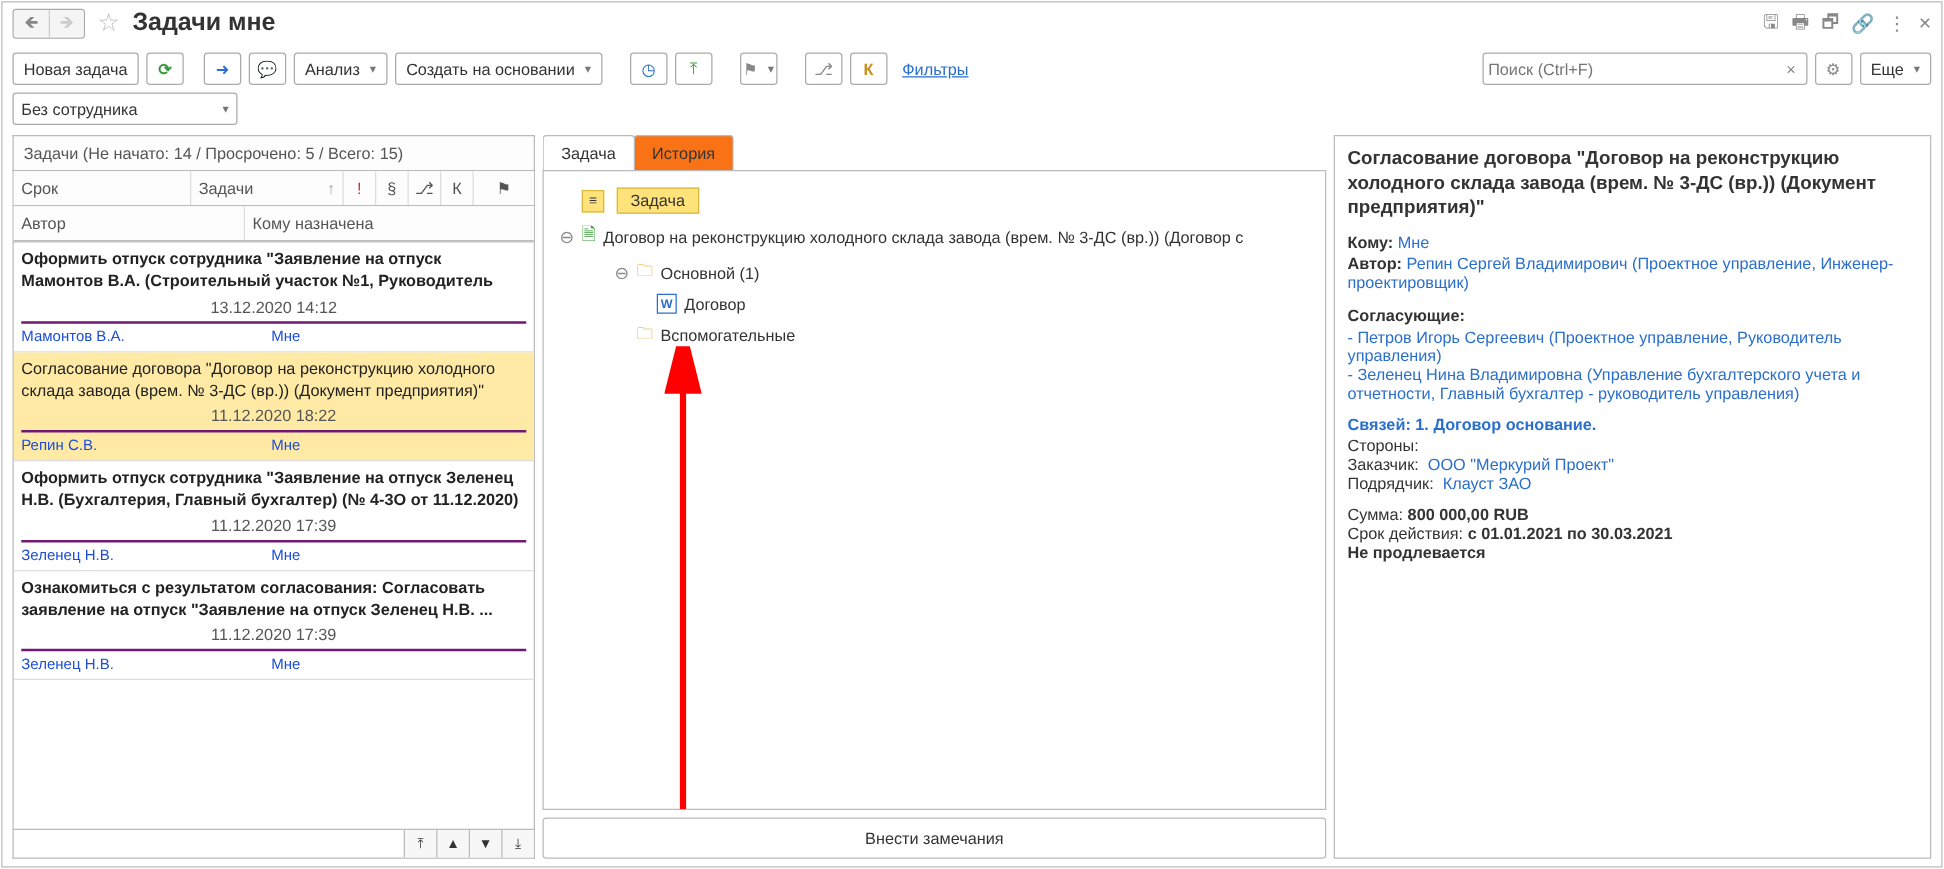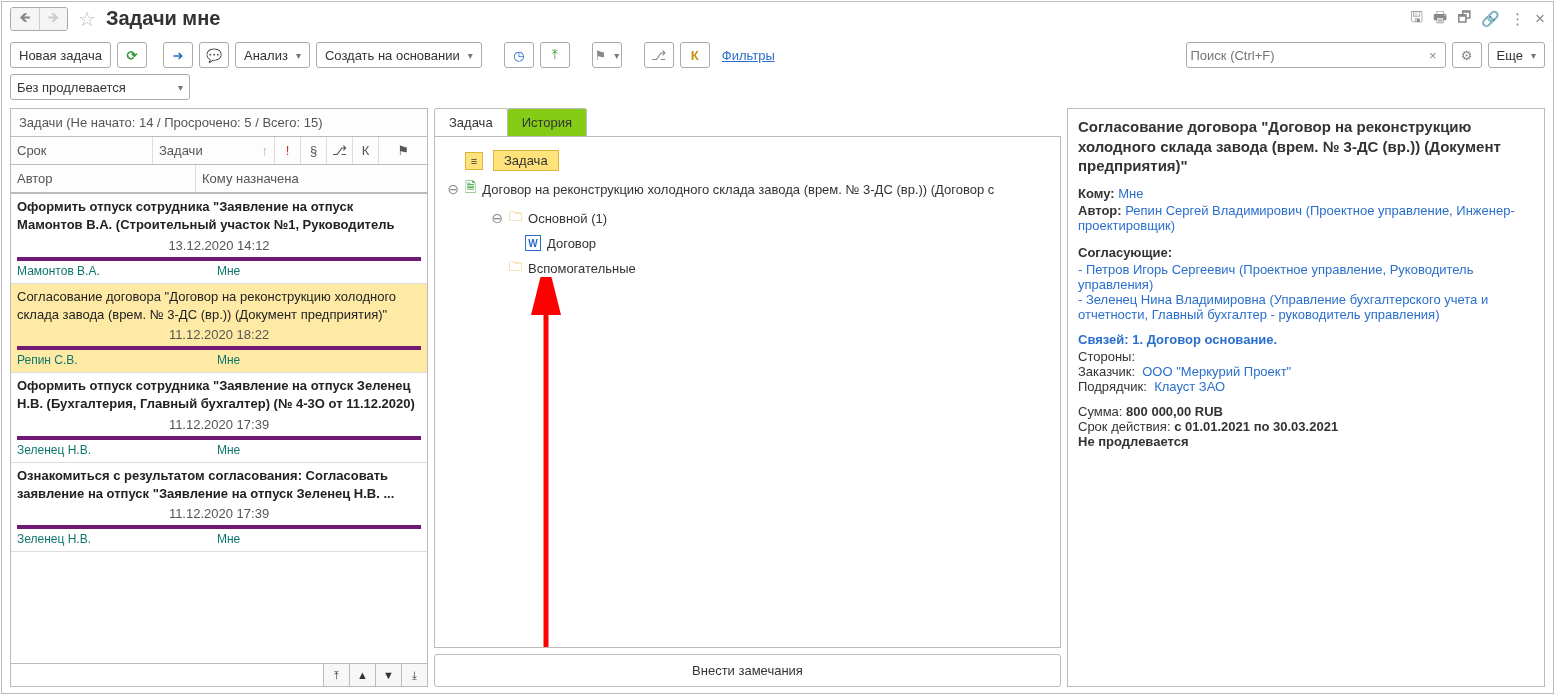--- a/index.html
+++ b/index.html
@@ -33,26 +33,26 @@
 .th-row { display:flex; border-bottom:1px solid #bbb; background:#fdfdfd;}
 .th-cell { padding:6px 6px; color:#555; border-right:1px solid #ddd; display:flex; align-items:center; gap:4px;}
 .th-cell:last-child{border-right:none;}
 .task-list { border:1px solid #bbb; overflow-y:auto; overflow-x:hidden; height:500px;}
 .task-card { border-bottom:1px solid #ddd; padding:4px 6px 2px; cursor:pointer;}
 .task-card.selected { background:#ffeaa5;}
 .task-title { font-size:13px; color:#222; line-height:1.35; max-height:36px; overflow:hidden;}
 .task-card.selected .task-title{font-weight:normal;}
 .task-title.bold{font-weight:bold;}
 .task-date { text-align:center; color:#555; padding:4px 0;}
-.task-meta { display:flex; color:#0f766e; font-size:12px; border-top:4px solid #701a75; padding:3px 0;}
+.task-meta { display:flex; color:#1d4ed8; font-size:12px; border-top:2px solid #701a75; padding:3px 0;}
 .task-meta span:first-child{flex:0 0 200px;}
 .pager { border:1px solid #bbb; border-top:none; display:flex; justify-content:flex-end; gap:0; }
 .pager .pbtn{ width:26px; height:22px; border-left:1px solid #bbb; display:flex; align-items:center; justify-content:center; background:#f7f7f7; cursor:pointer; font-size:11px;}
 .tabs { display:flex; gap:0;}
-.tab { border:1px solid #bbb; border-bottom:none; padding:6px 14px; background:#84cc16; cursor:pointer; border-radius:3px 3px 0 0; margin-right:-1px;}
+.tab { border:1px solid #bbb; border-bottom:none; padding:6px 14px; background:#f97316; cursor:pointer; border-radius:3px 3px 0 0; margin-right:-1px;}
 .tab.active{ background:#fff; position:relative; z-index:2;}
 .mid-body { border:1px solid #bbb; flex:1; padding:10px 12px; overflow:auto; position:relative;}
 .tree-row { display:flex; align-items:center; gap:6px; padding:3px 0; color:#333;}
 .tree-toggle { width:12px; color:#888; font-size:14px; cursor:pointer; text-align:center;}
 .tree-indent1{padding-left:18px;} .tree-indent2{padding-left:44px;} .tree-indent3{padding-left:78px;}
 .task-chip { background:#ffe27a; border:1px solid #d9b93d; padding:2px 10px; font-weight:normal;}
 .task-chip-icon { width:18px; height:18px; border:1px solid #d9b93d; background:#ffe27a; display:inline-flex; align-items:center; justify-content:center; font-size:11px; margin-right:4px;}
 .folder-icon { color:#e6a020;}
 .word-icon { color:#2a6fcc; border:1px solid #2a6fcc; font-size:10px; width:16px; height:16px; display:inline-flex; align-items:center; justify-content:center; font-weight:bold;}
 .doc-icon { color:#3a9a3a; font-size:14px;}
@@ -116,21 +116,21 @@
       </div>
       <div class="btn icon-btn" style="color:#888;">⚙</div>
       <div class="btn dropdown-caret">
           <span>Еще</span>
         </div>
     </div>
   </div>
 
   <div class="grouping-row">
     <div class="grouping-select">
-      <span>Без продлевается</span>
+      <span>Без сотрудника</span>
       <span style="color:#777;font-size:10px;">▾</span>
     </div>
   </div>
 
   <div class="columns">
 
     <div class="left-col">
       <div class="status-bar">Задачи (Не начато: 14 / Просрочено: 5 / Всего: 15)</div>
       <div class="table-head">
         <div class="th-row">

